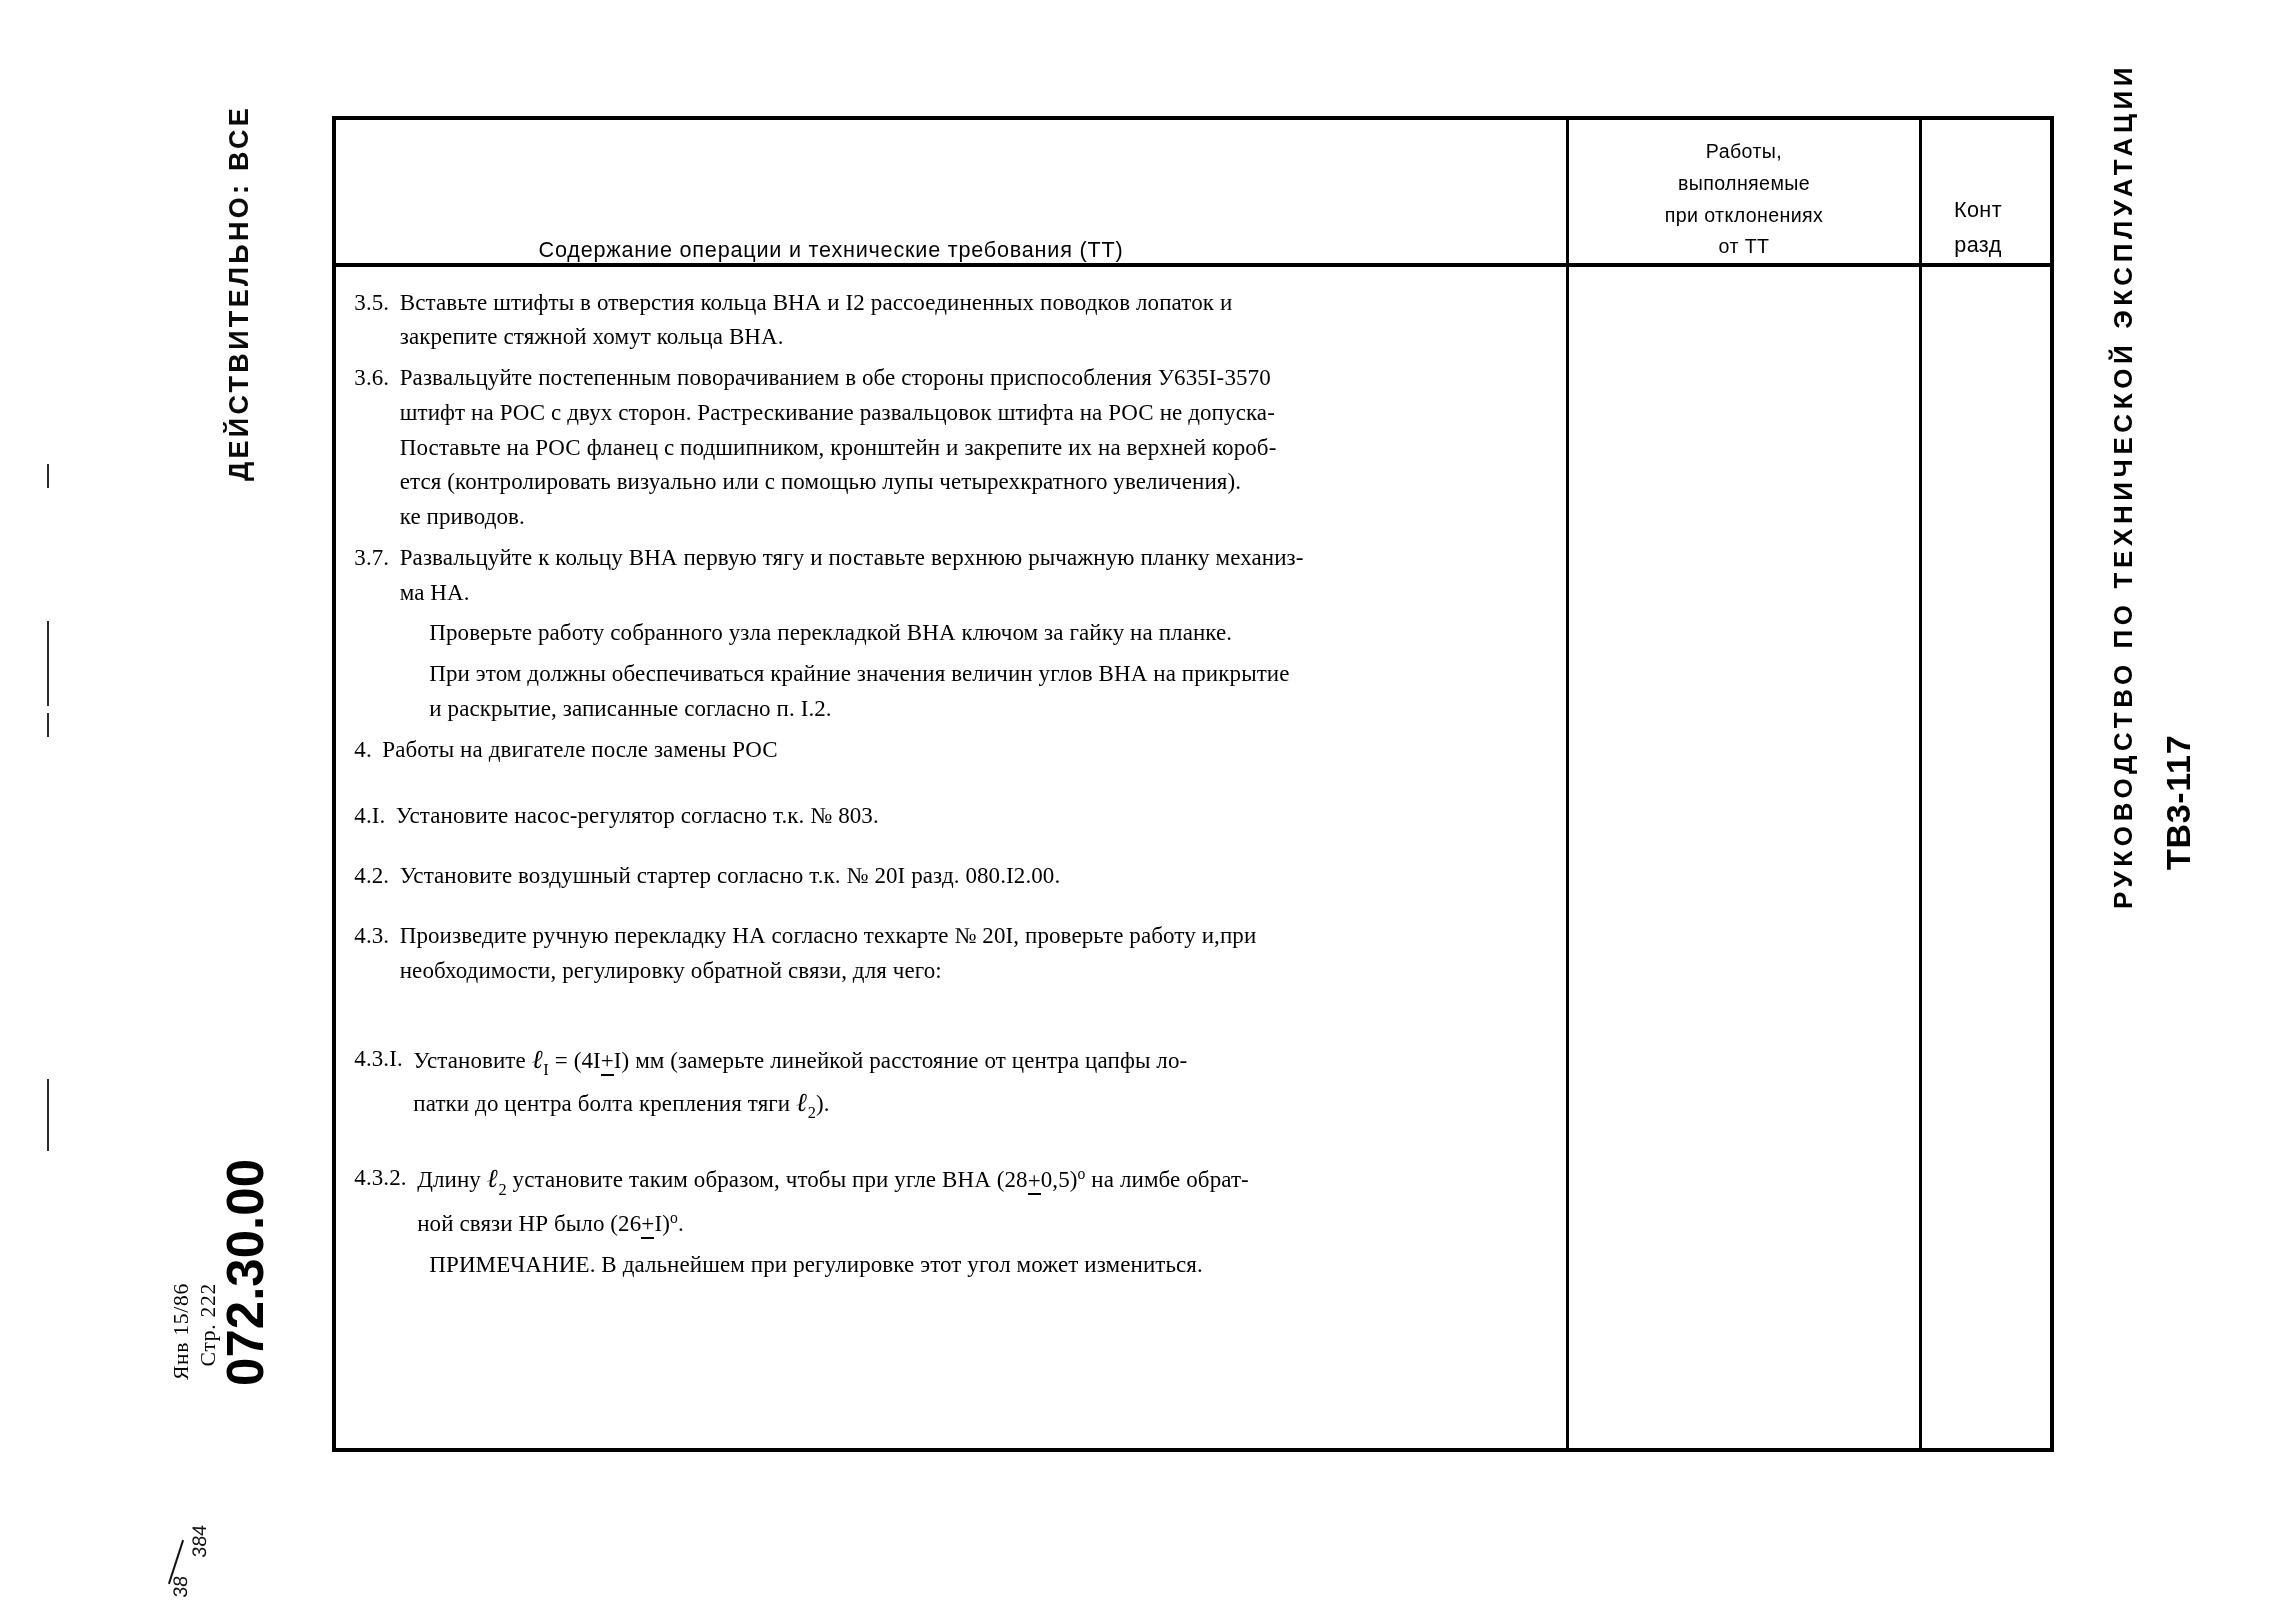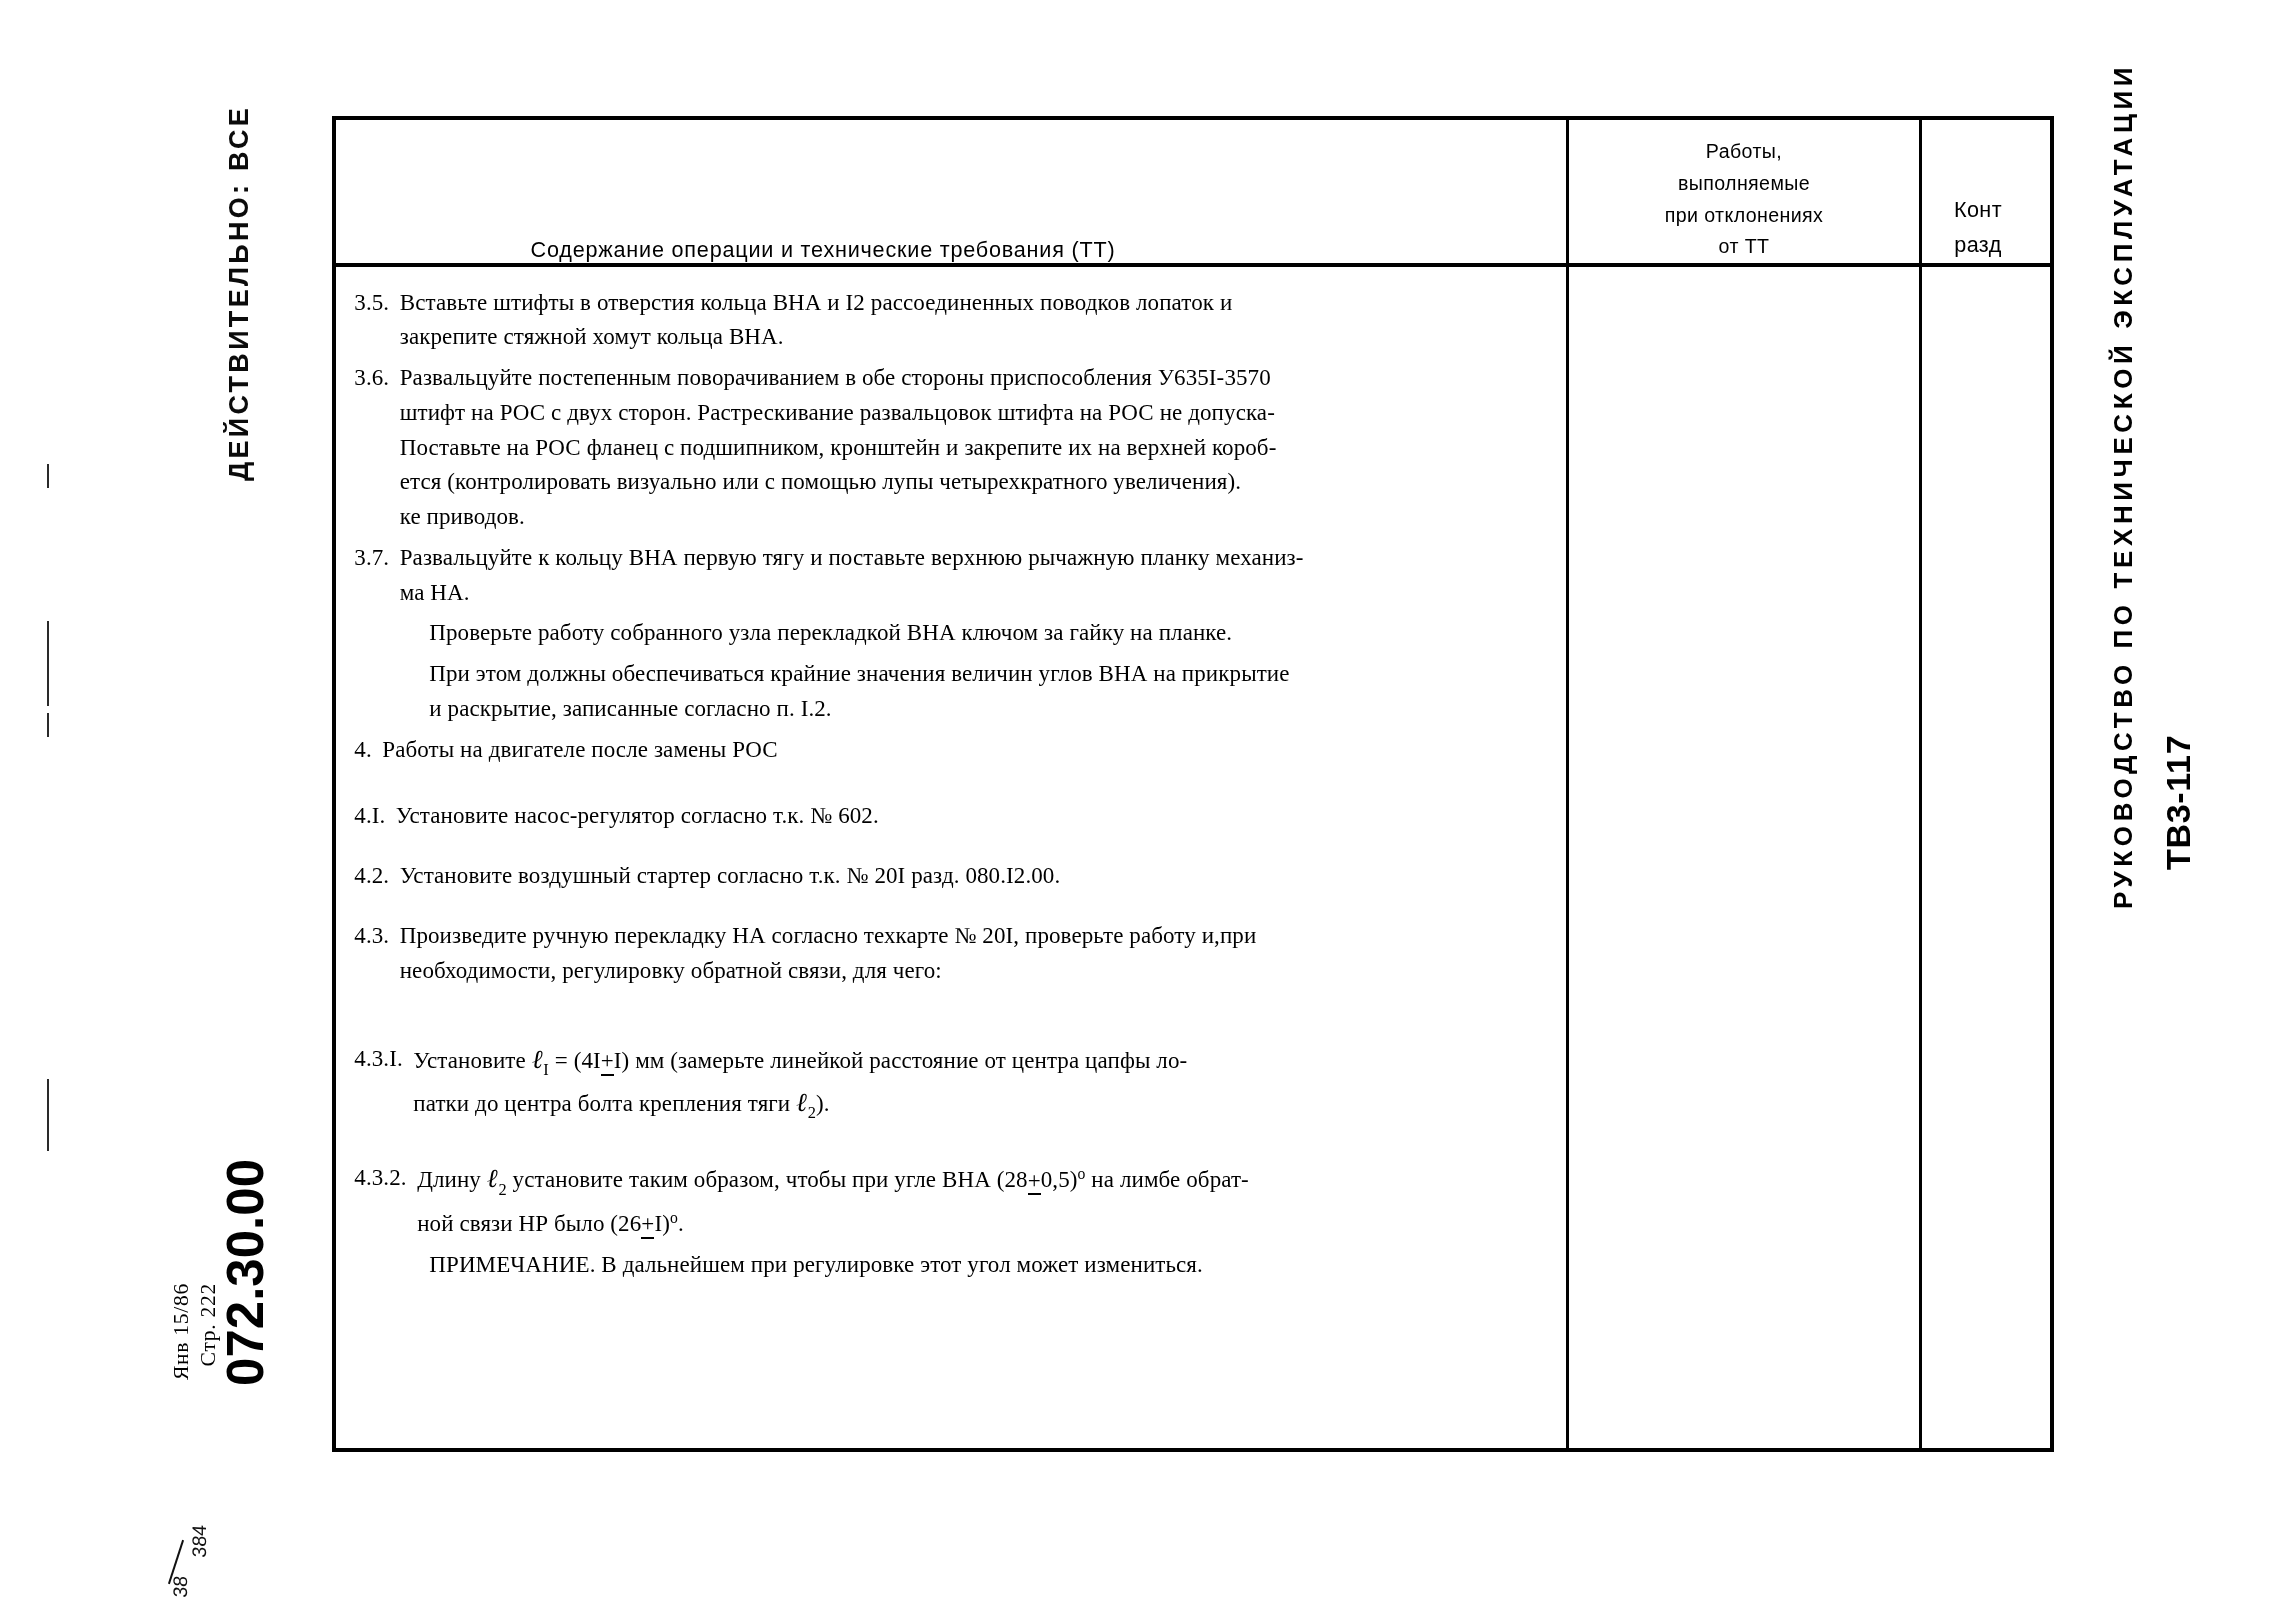--- a/index.html
+++ b/index.html
@@ -178,21 +178,21 @@
     position: absolute;
     top: 0;
     height: 143px;
     display: flex;
     align-items: flex-end;
     justify-content: center;
     text-align: center;
     box-sizing: border-box;
     font-family: "Liberation Sans", "DejaVu Sans", sans-serif;
   }
-  .col-head.a { left: 0;      width: 974px; font-size: 21.6px; letter-spacing: 0.8px; }
+  .col-head.a { left: 8px;      width: 974px; font-size: 21.6px; letter-spacing: 0.8px; }
   .col-head.b { left: 1233px; width: 350px;  font-size: 19.6px; line-height: 1.62; letter-spacing: 0.4px; }
   .col-head.c { left: 1586px; width: 112px;  font-size: 21.6px; line-height: 1.62; letter-spacing: 0.4px; }
 
   
   .body-col {
     position: absolute;
     left: 0;
     top: 147px;
     width: 1444px;
     bottom: 0;
@@ -340,21 +340,21 @@
           <div class="para section">
             <span class="num">4.</span>
             <span class="txt">
               <span class="ln">Работы на двигателе после замены РОС</span>
             </span>
           </div>
           <div class="gap-md"></div>
           <div class="para">
             <span class="num">4.I.</span>
             <span class="txt">
-              <span class="ln">Установите насос-регулятор согласно т.к. № 602.</span>
+              <span class="ln">Установите насос-регулятор согласно т.к. № 803.</span>
             </span>
           </div>
           <div class="gap-md"></div>
           <div class="para">
             <span class="num">4.2.</span>
             <span class="txt">
               <span class="ln">Установите воздушный стартер согласно т.к. № 20I разд. 080.I2.00.</span>
             </span>
           </div>
           <div class="gap-md"></div>

